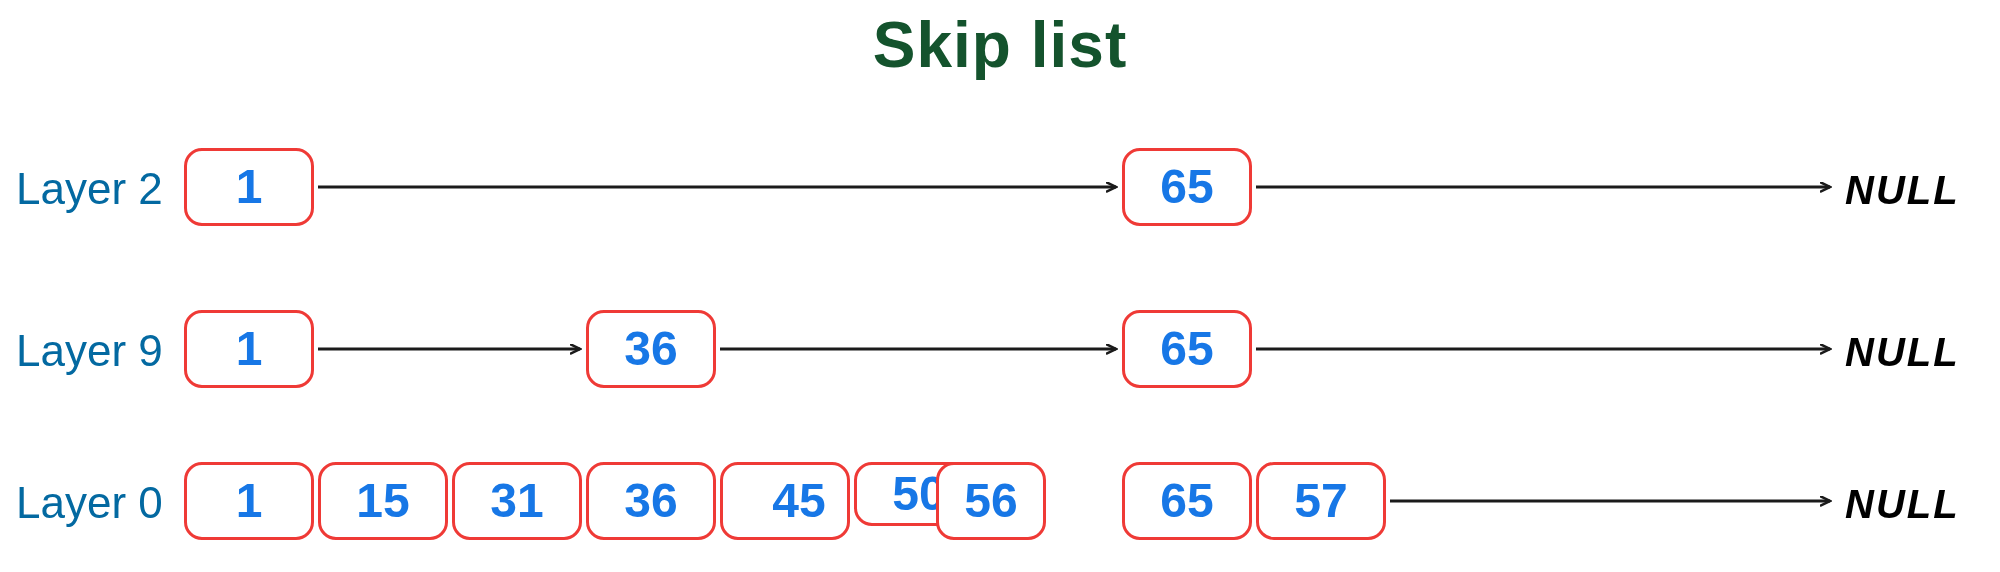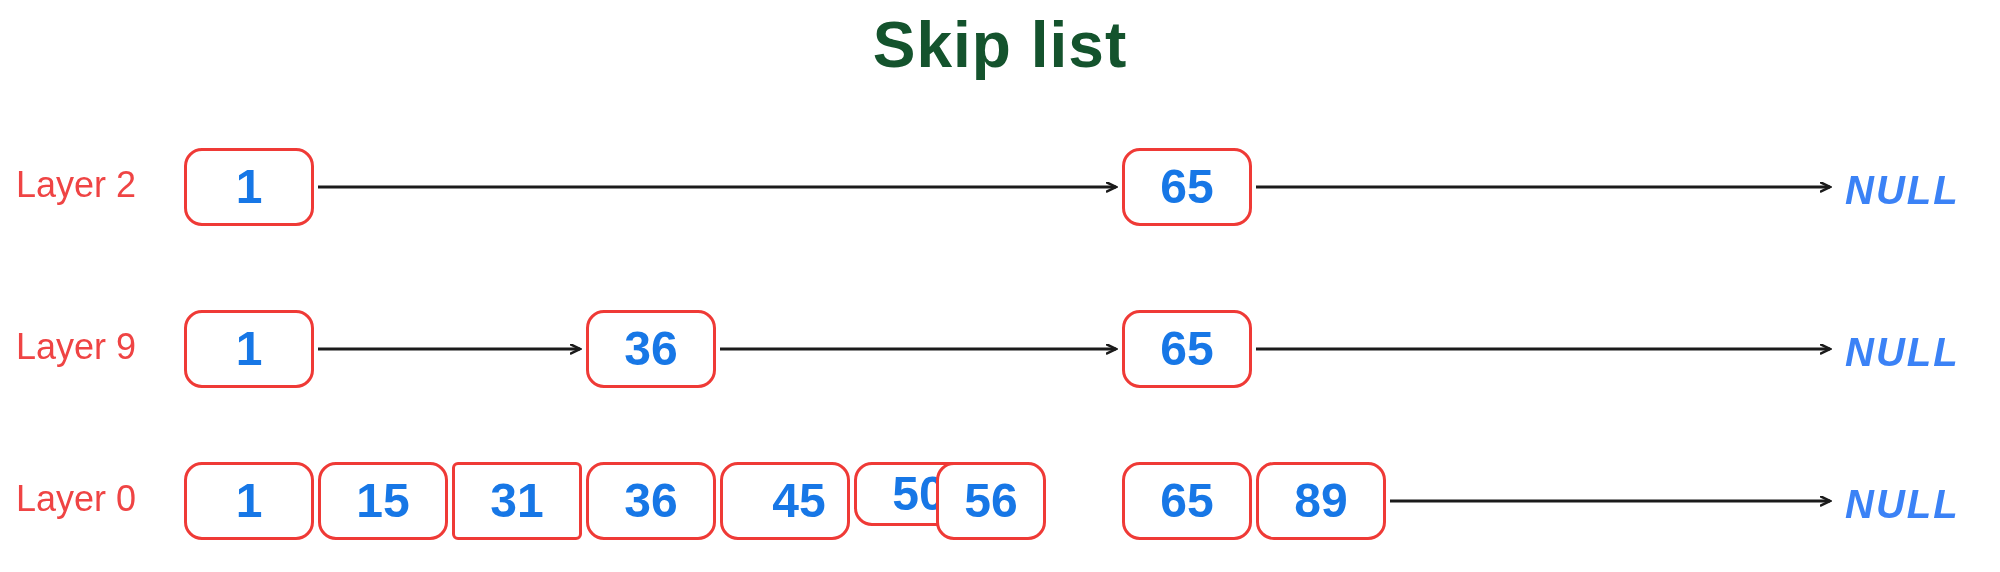--- a/index.html
+++ b/index.html
@@ -22,43 +22,43 @@
     left: 0;
     width: 2000px;
     text-align: center;
     font-size: 64px;
     font-weight: 700;
     color: #14532d;
     letter-spacing: 1px;
   }
   .layer-label {
     position: absolute;
-    font-size: 36px;
-    color: #ef4444;
+    font-size: 44px;
+    color: #0369a1;
     font-weight: 500;
   }
   .node {
     position: absolute;
     border: 3px solid #ef3a36;
     border-radius: 18px;
     background: #ffffff;
     color: #1777e6;
     font-size: 48px;
     font-weight: 600;
     display: flex;
     align-items: center;
     justify-content: center;
     box-sizing: border-box;
     line-height: 1;
   }
   .null-label {
     position: absolute;
     font-size: 40px;
     font-style: italic;
-    color: #3b82f6;
+    color: #000000;
     font-weight: 600;
     letter-spacing: 2px;
   }
   svg.arrows {
     position: absolute;
     left: 0;
     top: 0;
     width: 2000px;
     height: 572px;
     pointer-events: none;
@@ -79,27 +79,27 @@
   <div class="node" style="left:1122px; top:148px; width:130px; height:78px;">65</div>
   <div class="null-label" style="left:1845px; top:168px;">NULL</div>
 
   <div class="node" style="left:184px; top:310px; width:130px; height:78px;">1</div>
   <div class="node" style="left:586px; top:310px; width:130px; height:78px;">36</div>
   <div class="node" style="left:1122px; top:310px; width:130px; height:78px;">65</div>
   <div class="null-label" style="left:1845px; top:330px;">NULL</div>
 
   <div class="node" style="left:184px;  top:462px; width:130px; height:78px;">1</div>
   <div class="node" style="left:318px;  top:462px; width:130px; height:78px;text-align:center;">15</div>
-  <div class="node" style="left:452px;  top:462px; width:130px; height:78px;border-radius:6px;">31</div>
+  <div class="node" style="left:452px;  top:462px; width:130px; height:78px;">31</div>
   <div class="node" style="left:586px;  top:462px; width:130px; height:78px;">36</div>
   <div class="node" style="left:720px;  top:462px; width:130px; height:78px;padding-left:28px;">45</div>
   <div class="node" style="left:854px;  top:462px; width:130px; height:64px;">50</div>
   <div class="node" style="left:936px;  top:462px; width:110px; height:78px;">56</div>
   <div class="node" style="left:1122px; top:462px; width:130px; height:78px;">65</div>
-  <div class="node" style="left:1256px; top:462px; width:130px; height:78px;">89</div>
+  <div class="node" style="left:1256px; top:462px; width:130px; height:78px;">57</div>
   <div class="null-label" style="left:1845px; top:482px;">NULL</div>
 
   <svg class="arrows" viewBox="0 0 2000 572">
     <defs>
       <marker id="ah" markerWidth="12" markerHeight="12" refX="10" refY="5" orient="auto" markerUnits="userSpaceOnUse">
         <path d="M0,0 L10,5 L0,10" fill="none" stroke="#1b1b1b" stroke-width="2.5"></path>
       </marker>
     </defs>
 
     <line x1="318" y1="187" x2="1116" y2="187" stroke="#1b1b1b" stroke-width="3" marker-end="url(#ah)"></line>

